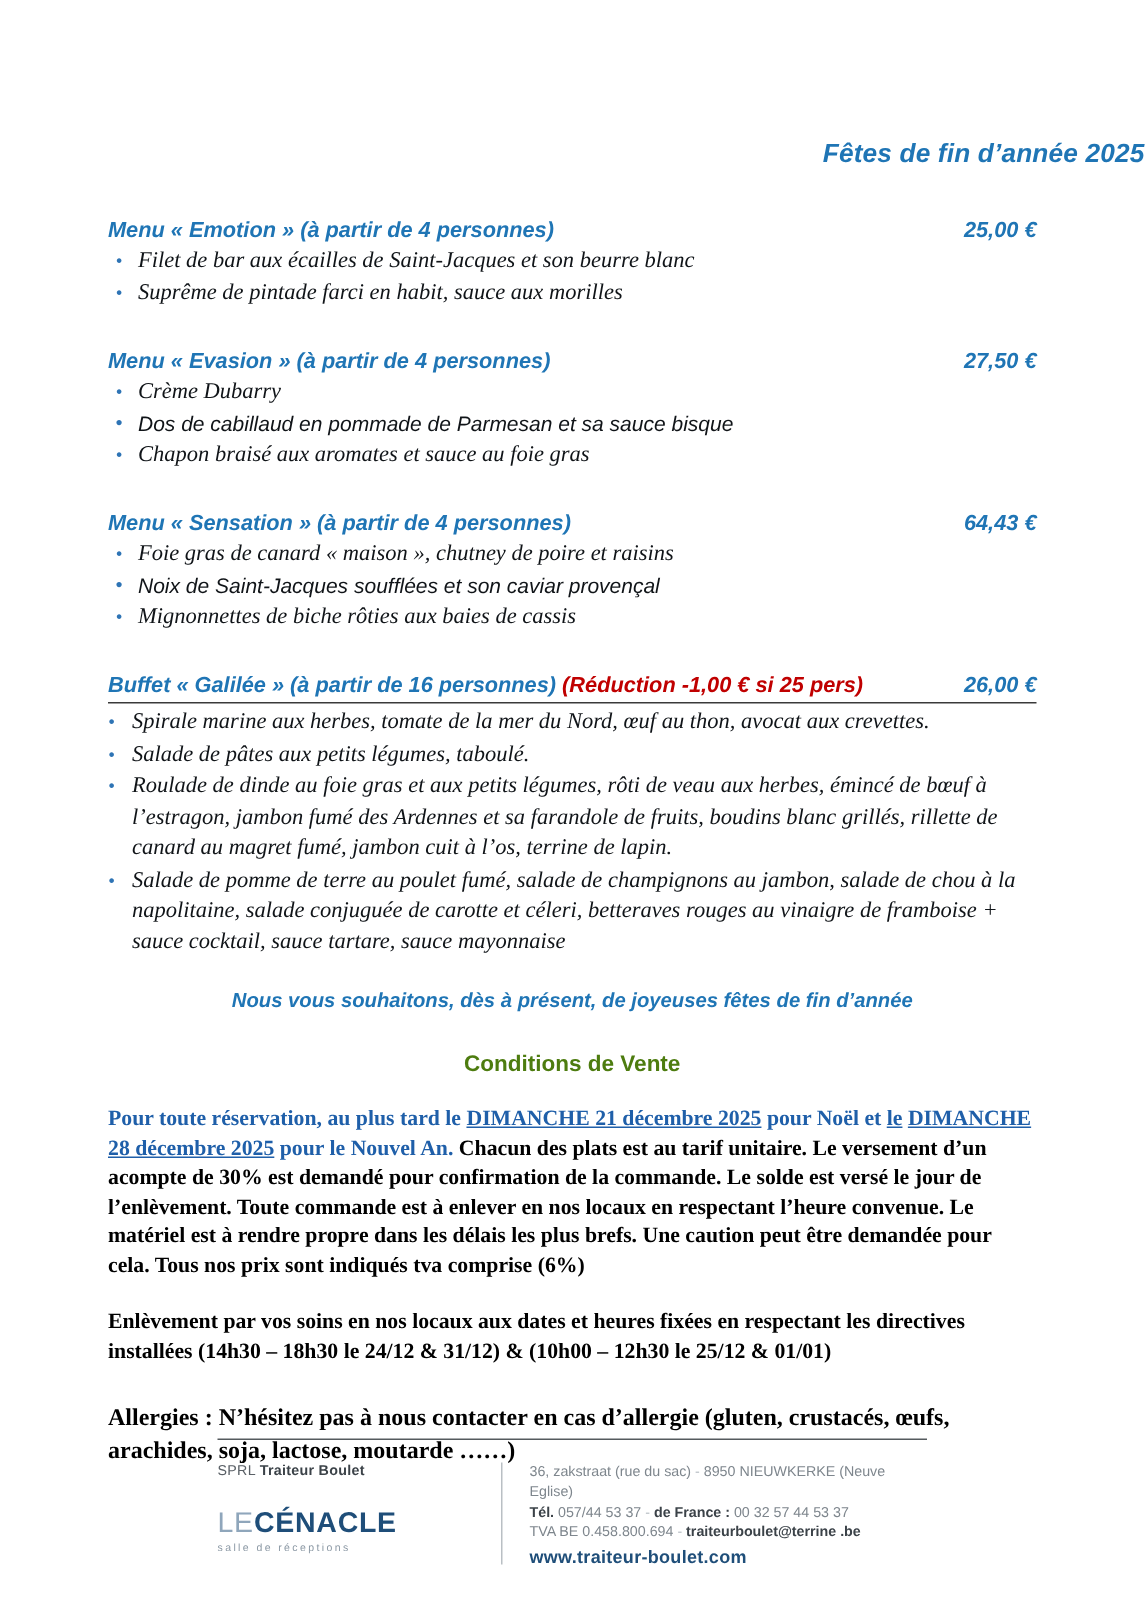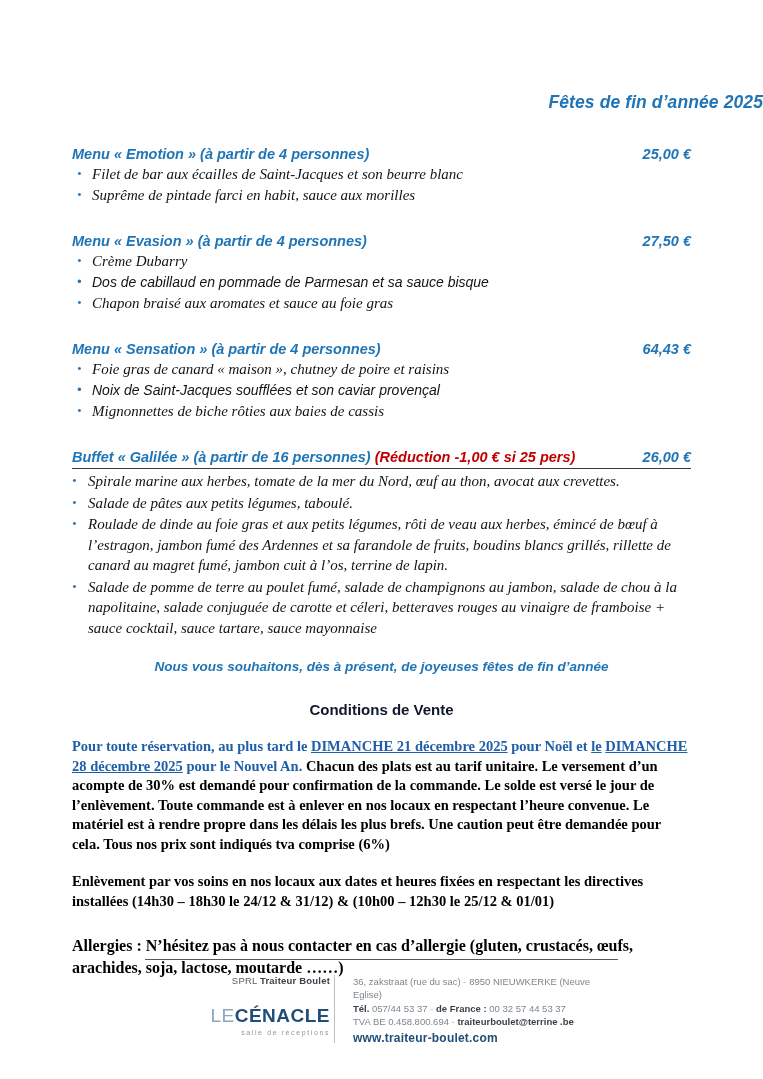--- a/index.html
+++ b/index.html
@@ -123,21 +123,21 @@
     text-align: center;
     color: #1F75B5;
     font-family: "Liberation Sans", sans-serif;
     font-style: italic;
     font-weight: bold;
     font-size: 13.5px;
     margin: 21px 72px 0 72px;
   }
   .conditions-title {
     text-align: center;
-    color: #0f172a;
+    color: #4d7c0f;
     font-family: "Liberation Sans", sans-serif;
     font-weight: bold;
     font-size: 15px;
     margin: 27px 0 0 0;
   }
 
   .terms {
     margin: 19px 72px 0 72px;
     font-family: "Liberation Serif", serif;
     font-weight: bold;
@@ -183,21 +183,21 @@
     margin: 0 145px 0 145px;
   }
   .footer-inner {
     display: flex;
     margin: 13px 145px 0 145px;
     align-items: flex-start;
   }
   .footer-left {
     width: 185px;
     flex: 0 0 185px;
-    text-align: right;
+    text-align: left;
     padding-top: 2px;
   }
   .footer-sprl {
     font-family: "Liberation Sans", sans-serif;
     font-size: 9.5px;
     color: #5a6066;
     letter-spacing: 0.2px;
   }
   .footer-sprl b {
     color: #3b4248;
@@ -292,21 +292,21 @@
       <span class="menu-head-left">
         <span>Buffet « Galilée » (à partir de 16 personnes)</span>
         <span class="reduction">(Réduction -1,00 € si 25 pers)</span>
       </span>
       <span class="price">26,00 €</span>
     </div>
     <hr class="hrule">
     <ul class="dishes buffet">
       <li>Spirale marine aux herbes, tomate de la mer du Nord, œuf au thon, avocat aux crevettes.</li>
       <li>Salade de pâtes aux petits légumes, taboulé.</li>
-      <li>Roulade de dinde au foie gras et aux petits légumes, rôti de veau aux herbes, émincé de bœuf à l’estragon,  jambon fumé des Ardennes et sa farandole de fruits, boudins blancs grillés, rillette de canard au magret fumé, jambon cuit à l’os, terrine de lapin.</li>
+      <li>Roulade de dinde au foie gras et aux petits légumes, rôti de veau aux herbes, émincé de bœuf à l’estragon,  jambon fumé des Ardennes et sa farandole de fruits, boudins blanc grillés, rillette de canard au magret fumé, jambon cuit à l’os, terrine de lapin.</li>
       <li>Salade de pomme de terre au poulet fumé, salade de champignons au jambon, salade de chou à la napolitaine, salade conjuguée de carotte et céleri, betteraves rouges au vinaigre de framboise + sauce cocktail, sauce tartare, sauce mayonnaise</li>
     </ul>
   </div>
 
   <div class="wishes">Nous vous souhaitons, dès à présent, de joyeuses fêtes de fin d’année</div>
 
   <div class="conditions-title">Conditions de Vente</div>
 
   <p class="terms"><span class="blue">Pour toute réservation, au plus tard le </span><span class="blue-u">DIMANCHE 21 décembre 2025</span><span class="blue"> pour Noël et </span><span class="blue-u">le</span><span class="blue"> </span><span class="blue-u">DIMANCHE  28 décembre 2025</span><span class="blue"> pour le Nouvel An.</span><span> Chacun des plats est au tarif unitaire. Le versement d’un acompte de 30% est demandé pour confirmation de la commande. Le solde est versé le jour de l’enlèvement. Toute commande est à enlever en nos locaux en respectant l’heure convenue. Le matériel est à rendre propre dans les délais les plus brefs. Une caution peut être demandée pour cela. Tous nos prix sont indiqués tva comprise (6%)</span></p>
 

